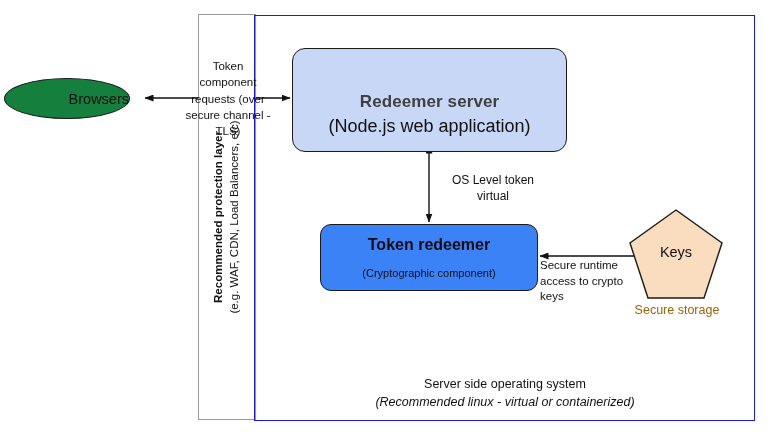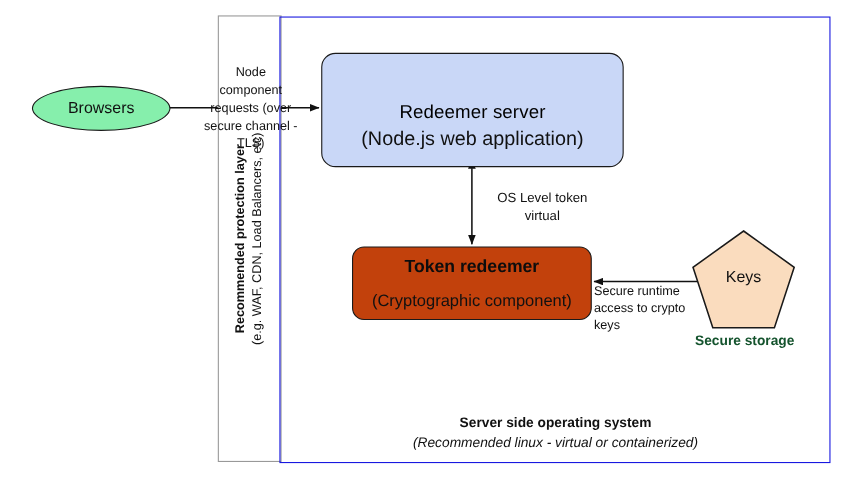--- a/index.html
+++ b/index.html
@@ -53,31 +53,31 @@
     top: 15px;
     width: 501px;
     height: 406px;
     border: 1.5px solid #1818e0;
     background: transparent;
     box-sizing: border-box;
   }
 
   
   #browsers-node {
-    left: 29px;
+    left: 4px;
     top: 78px;
     width: 126px;
     height: 41px;
     border-radius: 50%;
-    background: #86efac;
+    background: #15803d;
     border: 1.3px solid #1a1a1a;
     box-sizing: border-box;
     display: flex;
     align-items: center;
-    justify-content: center;
+    justify-content: flex-end;
   }
   #browsers-node .lbl {
     font-size: 14.5px;
     color: #111111;
   }
 
   #redeemer-server-node {
     left: 292px;
     top: 48px;
     width: 275px;
@@ -86,52 +86,52 @@
     background: #c9d7f7;
     border: 1.4px solid #1a1a1a;
     box-sizing: border-box;
     display: flex;
     flex-direction: column;
     align-items: center;
     justify-content: center;
   }
   #redeemer-server-node .title {
     font-size: 17px;
-    font-weight: normal;
-    color: #000000;
+    font-weight: bold;
+    color: #404040;
     letter-spacing: .1px;
     margin-top: 29px;
   }
   #redeemer-server-node .sub {
     font-size: 18px;
     color: #111111;
     margin-top: 4px;
   }
 
   #token-redeemer-node {
     left: 320px;
     top: 224px;
     width: 218px;
     height: 67px;
     border-radius: 11px;
-    background: #c2410c;
+    background: #3b82f6;
     border: 1.4px solid #1a1a1a;
     box-sizing: border-box;
     display: flex;
     flex-direction: column;
     align-items: center;
     justify-content: center;
   }
   #token-redeemer-node .title {
     font-size: 16px;
     font-weight: bold;
     color: #0d0d0d;
   }
   #token-redeemer-node .sub {
-    font-size: 15px;
+    font-size: 11px;
     color: #111111;
     margin-top: 13px;
   }
 
   #keys-node {
     left: 628px;
     top: 208px;
     width: 96px;
     height: 92px;
   }
@@ -143,22 +143,22 @@
     text-align: center;
     font-size: 14.5px;
     color: #111111;
   }
   #secure-storage-label {
     left: 622px;
     top: 303px;
     width: 110px;
     text-align: center;
     font-size: 12.5px;
-    font-weight: bold;
-    color: #14532d;
+    font-weight: normal;
+    color: #a16207;
   }
 
   
   #token-redemption-label {
     left: 182px;
     top: 58px;
     width: 92px;
     text-align: center;
     font-size: 11.5px;
     color: #111111;
@@ -188,21 +188,21 @@
   #os-caption {
     left: 330px;
     top: 375px;
     width: 350px;
     text-align: center;
     line-height: 1.45;
   }
   #os-caption .ln1 {
     display: block;
     font-size: 12.5px;
-    font-weight: bold;
+    font-weight: normal;
     color: #111111;
   }
   #os-caption .ln2 {
     display: block;
     font-size: 12.5px;
     color: #111111;
     font-style: italic;
   }
 
   
@@ -264,21 +264,21 @@
   <div class="abs" id="keys-node">
     <svg width="96" height="92" viewBox="0 0 96 92" xmlns="http://www.w3.org/2000/svg">
       <polygon points="48,2 94,35 76,90 20,90 2,35" fill="#fadcbe" stroke="#1a1a1a" stroke-width="1.4"></polygon>
     </svg>
     <span class="keys-label">Keys</span>
   </div>
 
   <div class="abs" id="secure-storage-label">Secure storage</div>
 
   <div class="abs" id="token-redemption-label">
-    <span>Node</span><br>
+    <span>Token</span><br>
     <span>component</span><br>
     <span>requests (over</span><br>
     <span class="em">secure channel -</span><br>
     <span class="em">TLS)</span>
   </div>
 
   <div class="abs" id="os-level-label">
     <span>OS Level token</span><br>
     <span>virtual</span>
   </div>

